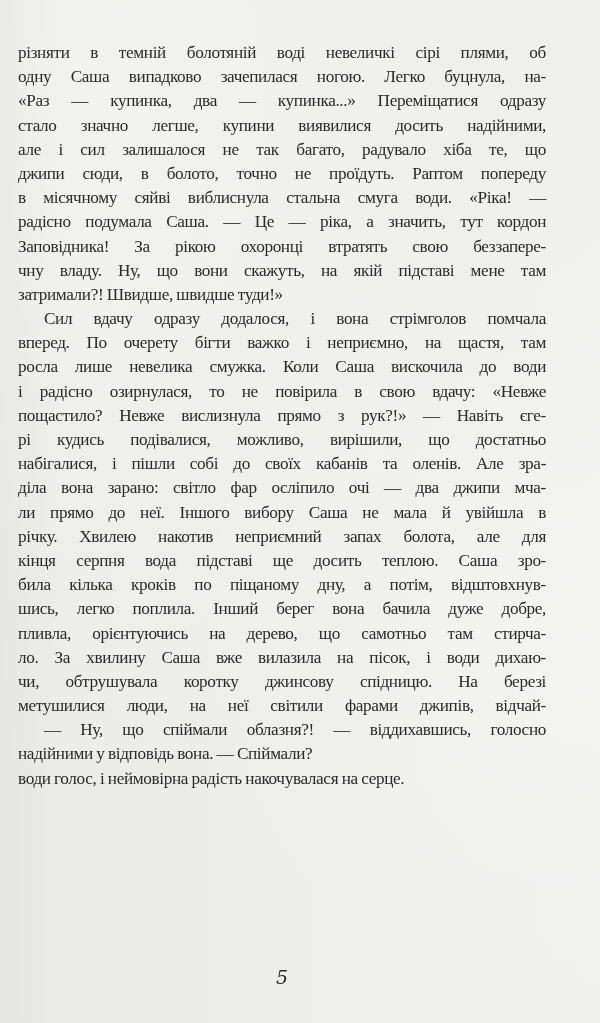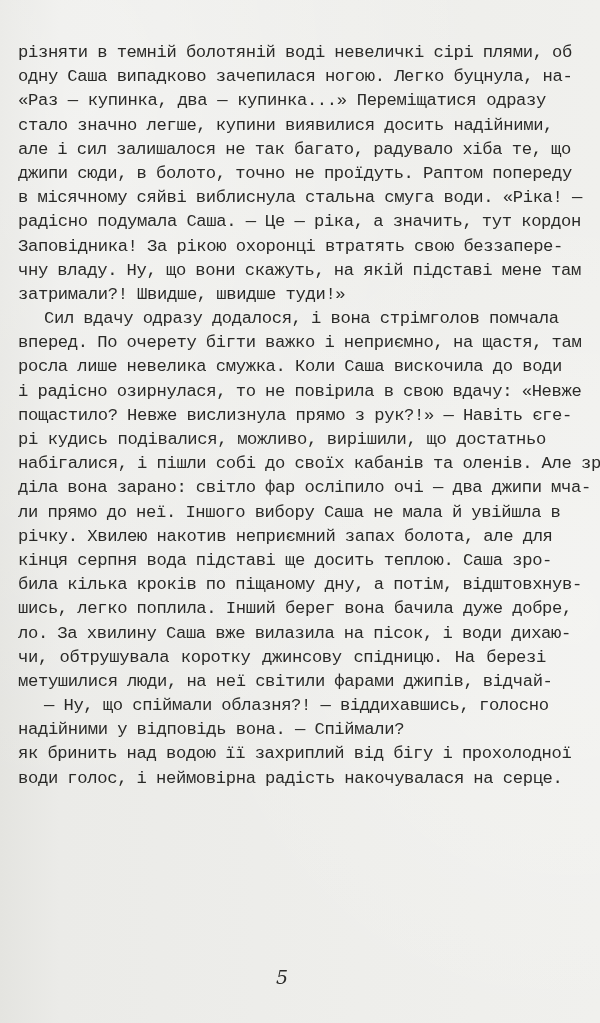--- a/index.html
+++ b/index.html
@@ -22,21 +22,21 @@
       background:
         radial-gradient(ellipse at 15% 10%, rgba(255,255,255,0.35), rgba(255,255,255,0) 55%),
         radial-gradient(ellipse at 95% 60%, rgba(255,255,255,0.25), rgba(255,255,255,0) 50%),
         linear-gradient(90deg, #e4e4e0 0%, #ebebe8 10%, #eeeeeb 60%, #f0f0ed 100%);
     }
     .text-block {
       position: absolute;
       left: 18px;
       top: 41px;
       width: 528px;
-      font-family: Liberation Mono, monospace;
+      font-family: Liberation Serif, serif;
       font-size: 17.2px;
       line-height: 24.2px;
       color: #2a2a28;
       letter-spacing: -0.35px;
       word-spacing: -0.5px;
     }
     .line {
       display: block;
       white-space: nowrap;
       text-align: justify;
@@ -86,25 +86,25 @@
     <span class="line">і радісно озирнулася, то не повірила в свою вдачу: «Невже</span>
     <span class="line">пощастило? Невже вислизнула прямо з рук?!» — Навіть єге-</span>
     <span class="line">рі кудись подівалися, можливо, вирішили, що достатньо</span>
     <span class="line">набігалися, і пішли собі до своїх кабанів та оленів. Але зра-</span>
     <span class="line">діла вона зарано: світло фар осліпило очі — два джипи мча-</span>
     <span class="line">ли прямо до неї. Іншого вибору Саша не мала й увійшла в</span>
     <span class="line">річку. Хвилею накотив неприємний запах болота, але для</span>
     <span class="line">кінця серпня вода підставі ще досить теплою. Саша зро-</span>
     <span class="line">била кілька кроків по піщаному дну, а потім, відштовхнув-</span>
     <span class="line">шись, легко поплила. Інший берег вона бачила дуже добре,</span>
+    <span class="line">пливла, орієнтуючись на дерево, що самотньо там стирча-</span>
     <span class="line">ло. За хвилину Саша вже вилазила на пісок, і води дихаю-</span>
     <span class="line">чи, обтрушувала коротку джинсову спідницю. На березі</span>
     <span class="line">метушилися люди, на неї світили фарами джипів, відчай-</span>
 
     <span class="line indent">— Ну, що спіймали облазня?! — віддихавшись, голосно</span>
     <span class="line last">надійними у відповідь вона. — Спіймали?</span>
 
-    <span class="line">як бринить над водою її захриплий від бігу і прохолодної</span>
     <span class="line last">води голос, і неймовірна радість накочувалася на серце.</span>
   </div>
 
   <div class="page-number">5</div>
 </div>
 
 </body></html>

